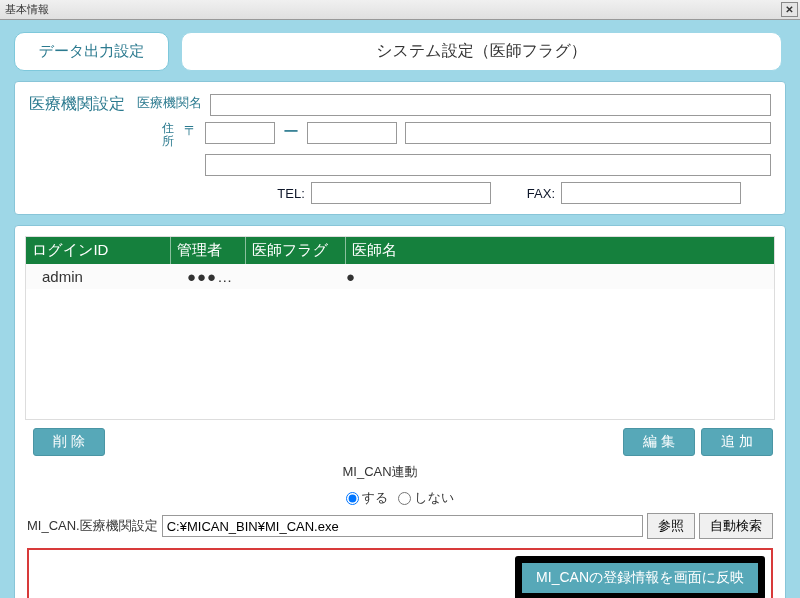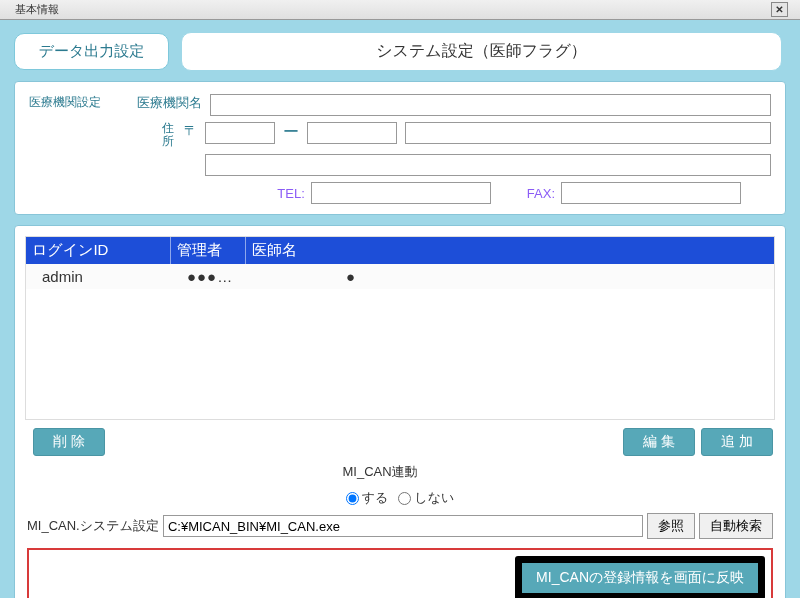--- a/index.html
+++ b/index.html
@@ -1,41 +1,41 @@
 <!DOCTYPE html>
 <html><head>
 <meta charset="utf-8">
 <style>
 * { box-sizing: border-box; margin: 0; padding: 0; font-family: "MS PGothic", "Meiryo", sans-serif; }
 body { background: #9ED7E7; width: 800px; height: 598px; overflow: hidden; }
 
-.titlebar { background: linear-gradient(#F0F0F0, #E0E0E0); height: 20px; border-bottom: 1px solid #999; display: flex; align-items: center; padding: 0 12px; font-size: 11px; color: #333; justify-content: center; }
+.titlebar { background: linear-gradient(#F0F0F0, #E0E0E0); height: 20px; border-bottom: 1px solid #999; display: flex; align-items: center; padding: 0 2px; font-size: 11px; color: #333; justify-content: center; }
 .titlebar-title { flex: 1; padding-left: 3px; }
 .titlebar-close { width: 17px; height: 15px; background: #E5E5E5; border: 1px solid #888; display: flex; align-items: center; justify-content: center; font-size: 10px; font-weight: bold; cursor: pointer; }
 
 .content { padding: 12px 14px; }
 
-.header-row { display: flex; align-items: center; gap: 8px; margin-bottom: 10px; }
+.header-row { display: flex; gap: 8px; margin-bottom: 10px; }
 .btn-header { background: #fff; border: 1px solid #7EC8DB; border-radius: 10px; padding: 8px 18px; font-size: 15px; color: #2B7A8F; cursor: pointer; min-width: 155px; text-align: center; }
 .header-title { flex: 1; background: #fff; border: 1px solid #9ED7E7; border-radius: 10px; padding: 8px 12px; text-align: center; font-size: 16px; color: #333; margin: 0 4px; }
 
 .panel-facility { background: #fff; border: 1px solid #88C5D8; border-radius: 4px; padding: 12px 14px 10px; margin-bottom: 10px; }
 .facility-row { display: flex; align-items: flex-start; gap: 8px; margin-bottom: 6px; }
-.facility-label-main { font-size: 12px; color: #2B7A8F; min-width: 100px; }
+.facility-label-main { font-size: 16px; color: #2B7A8F; min-width: 100px; }
 .facility-label-sub { font-size: 13px; color: #2B7A8F; min-width: 60px; text-align: right; }
 .facility-input { border: 1px solid #999; background: #fff; height: 22px; padding: 2px 4px; font-size: 13px; }
 .addr-col { font-size: 12px; color: #2B7A8F; min-width: 20px; text-align: center; line-height: 1.1; }
 .postal-mark { font-size: 13px; color: #2B7A8F; }
 .tel-row { display: flex; align-items: center; gap: 6px; justify-content: flex-end; padding-right: 30px; }
-.tel-label { font-size: 13px; color: #8b5cf6; }
+.tel-label { font-size: 13px; color: #0f172a; }
 
 .panel-login { background: #fff; border: 1px solid #88C5D8; border-radius: 4px; padding: 10px; }
 
 .login-table { border: 1px solid #ddd; width: 100%; }
-.login-header { display: flex; background: #1d4ed8; color: #fff; font-size: 15px; align-items: center; }
+.login-header { display: flex; background: #15803d; color: #fff; font-size: 15px; align-items: center; }
 .login-header div { padding: 4px 6px; border-right: 1px solid rgba(255,255,255,0.5); }
 .lh-id { width: 145px; }
 .lh-pw { width: 145px; }
 .lh-admin { width: 75px; }
 .lh-dflag { width: 100px; }
 .lh-dname { flex: 1; border-right: none !important; }
 
 .login-row { display: flex; font-size: 15px; background: #FBFBFB; color: #333; }
 .login-row div { padding: 4px 6px 4px 16px; }
 .lr-id { width: 145px; }
@@ -110,20 +110,21 @@
       <span class="tel-label" style="margin-left:30px">FAX:</span>
       <input class="facility-input" style="width: 180px;" value="">
     </div>
   </div>
 
   <div class="panel-login">
     <div class="login-table">
       <div class="login-header">
         <div class="lh-id">ログインID</div>
         <div class="lh-admin">管理者</div>
+        <div class="lh-dflag">医師フラグ</div>
         <div class="lh-dname">医師名</div>
       </div>
       <div class="login-row">
         <div class="lr-id">admin</div>
         <div class="lr-pw">●●●…</div>
         <div class="lr-admin">●</div>
         <div class="lr-dflag"></div>
         <div class="lr-dname"></div>
       </div>
       <div class="login-space"></div>
@@ -144,21 +145,21 @@
           <span>する</span>
         </label>
         <label class="radio-opt">
           <input type="radio" name="mican" style="">
           <span>しない</span>
         </label>
       </span>
     </div>
 
     <div class="exe-row">
-      <span class="link-label">MI_CAN.システム設定</span>
+      <span class="link-label">MI_CAN.医療機関設定</span>
       <input class="exe-input" value="C:¥MICAN_BIN¥MI_CAN.exe" style="">
       <button class="exe-btn">参照</button>
       <button class="exe-btn">自動検索</button>
     </div>
 
     <div class="reflect-box">
       <button class="reflect-btn">MI_CANの登録情報を画面に反映</button>
     </div>
   </div>
 

